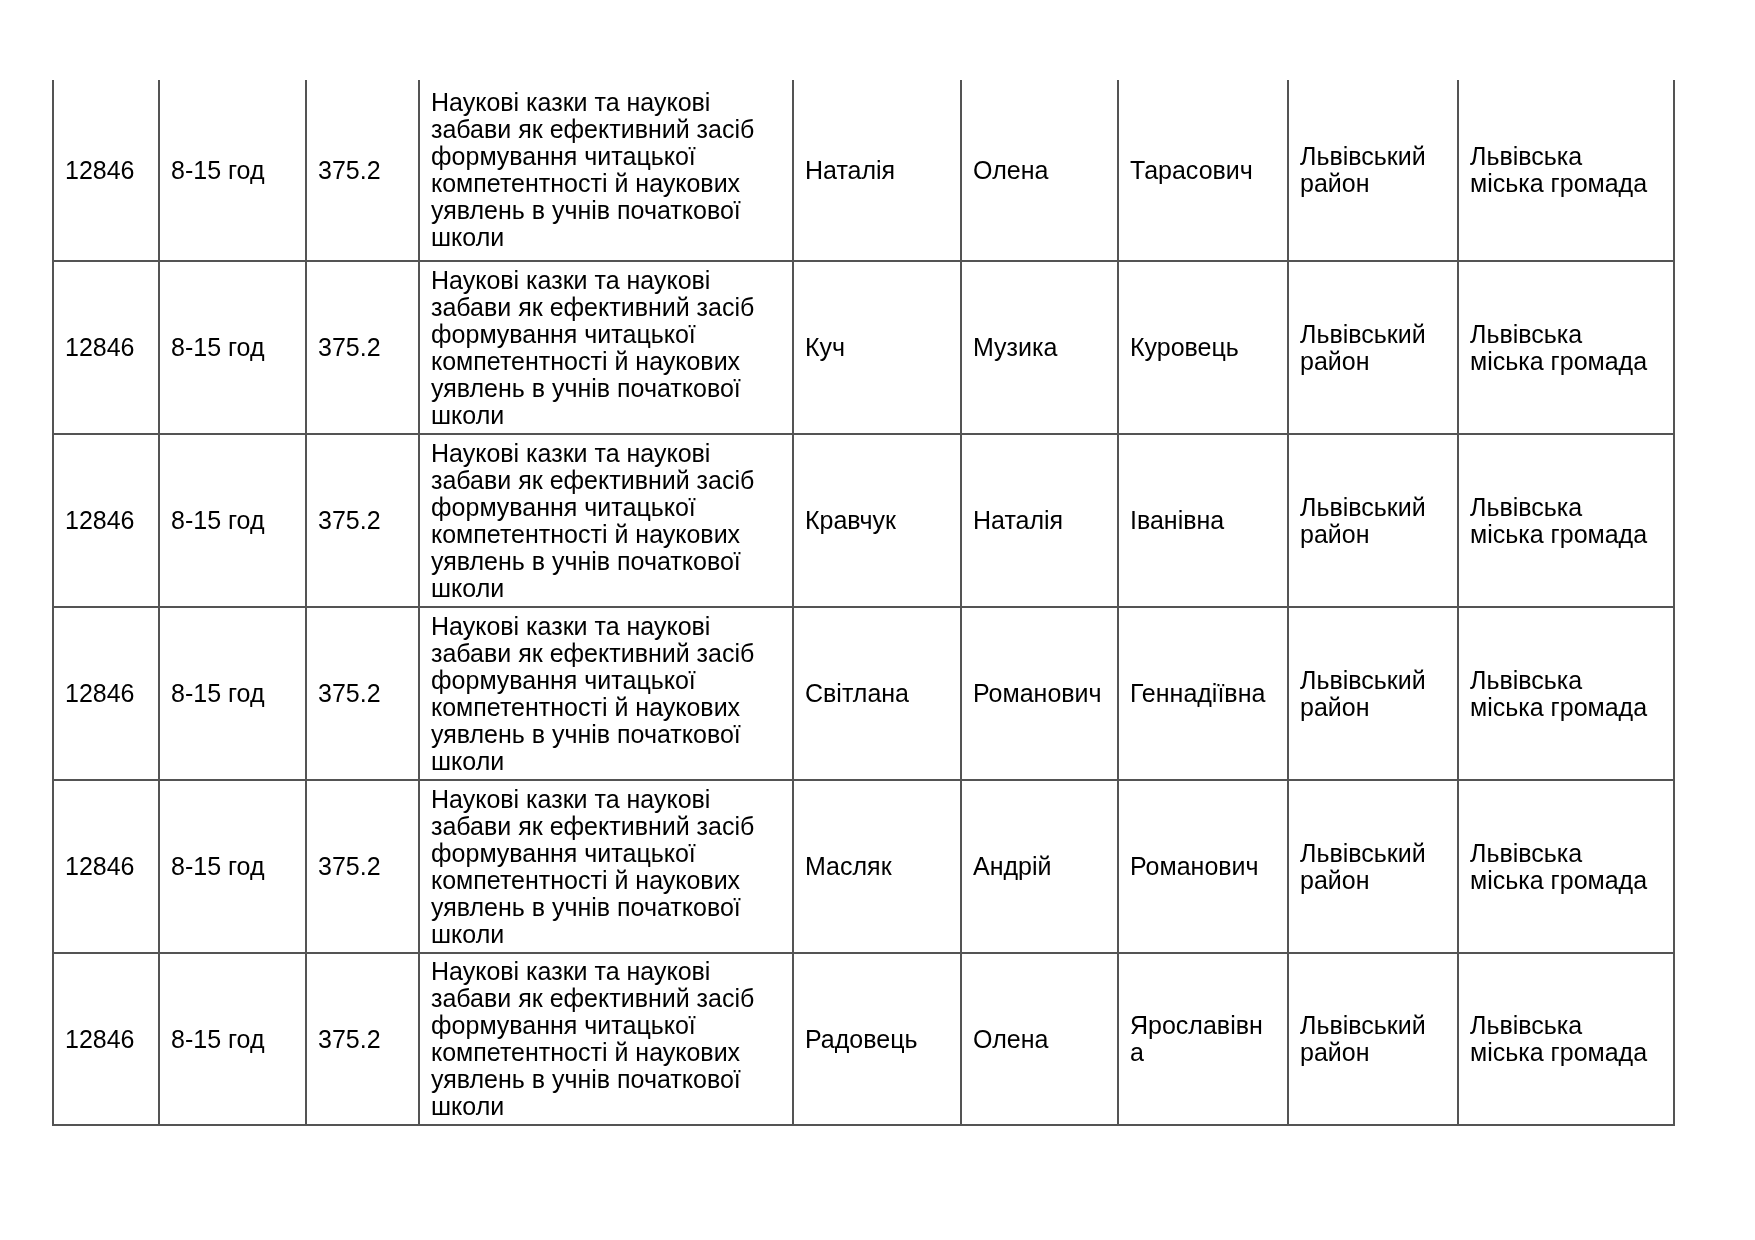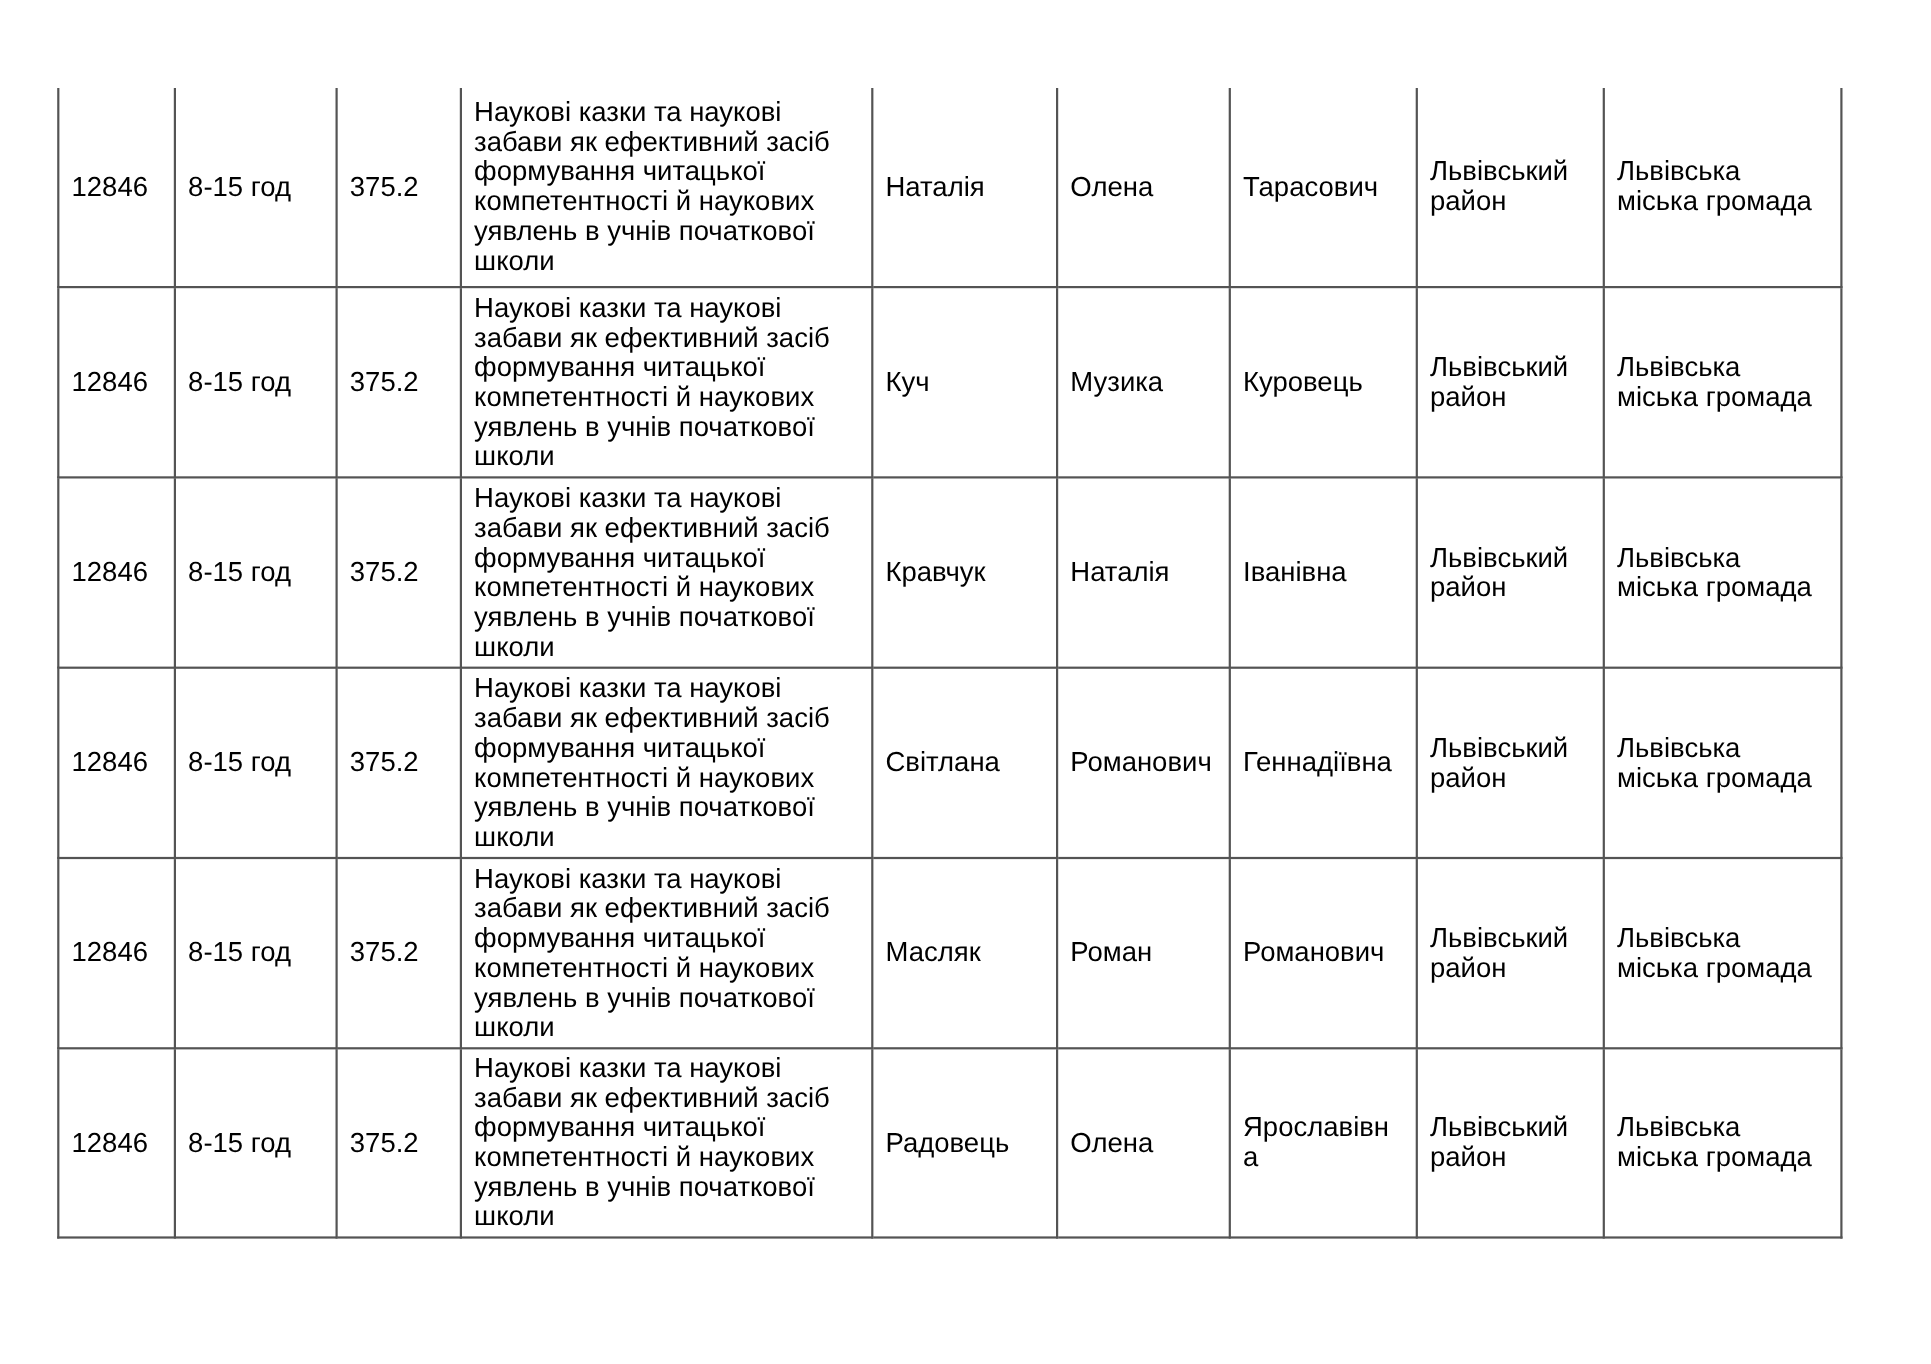--- a/index.html
+++ b/index.html
@@ -110,21 +110,21 @@
           <td class="cell-middle-name">Геннадіївна</td>
           <td class="cell-district">Львівський район</td>
           <td class="cell-community">Львівська міська громада</td>
         </tr>
         <tr>
           <td class="cell-session-id">12846</td>
           <td class="cell-hours">8-15 год</td>
           <td class="cell-code">375.2</td>
           <td class="cell-course-title">Наукові казки та наукові забави як ефективний засіб формування читацької компетентності й наукових уявлень в учнів початкової школи</td>
           <td class="cell-last-name">Масляк</td>
-          <td class="cell-first-name">Роман</td>
+          <td class="cell-first-name">Андрій</td>
           <td class="cell-middle-name">Романович</td>
           <td class="cell-district">Львівський район</td>
           <td class="cell-community">Львівська міська громада</td>
         </tr>
         <tr>
           <td class="cell-session-id">12846</td>
           <td class="cell-hours">8-15 год</td>
           <td class="cell-code">375.2</td>
           <td class="cell-course-title">Наукові казки та наукові забави як ефективний засіб формування читацької компетентності й наукових уявлень в учнів початкової школи</td>
           <td class="cell-last-name">Радовець</td>

